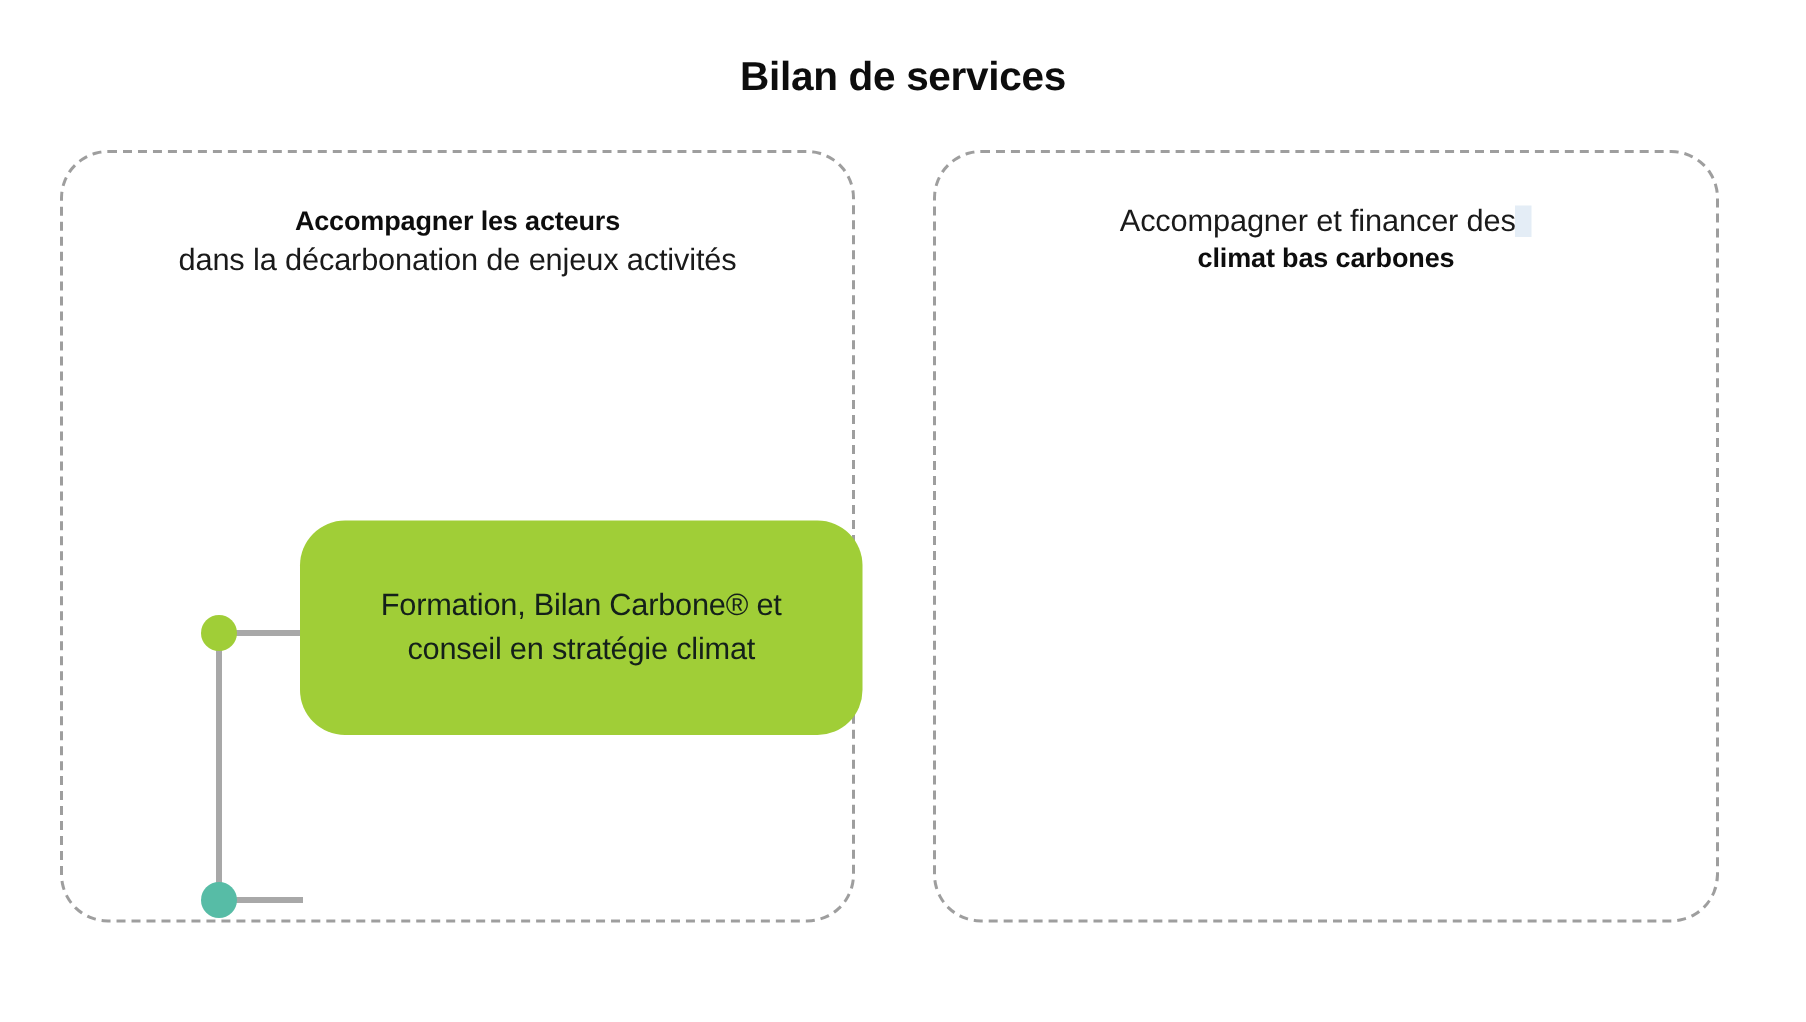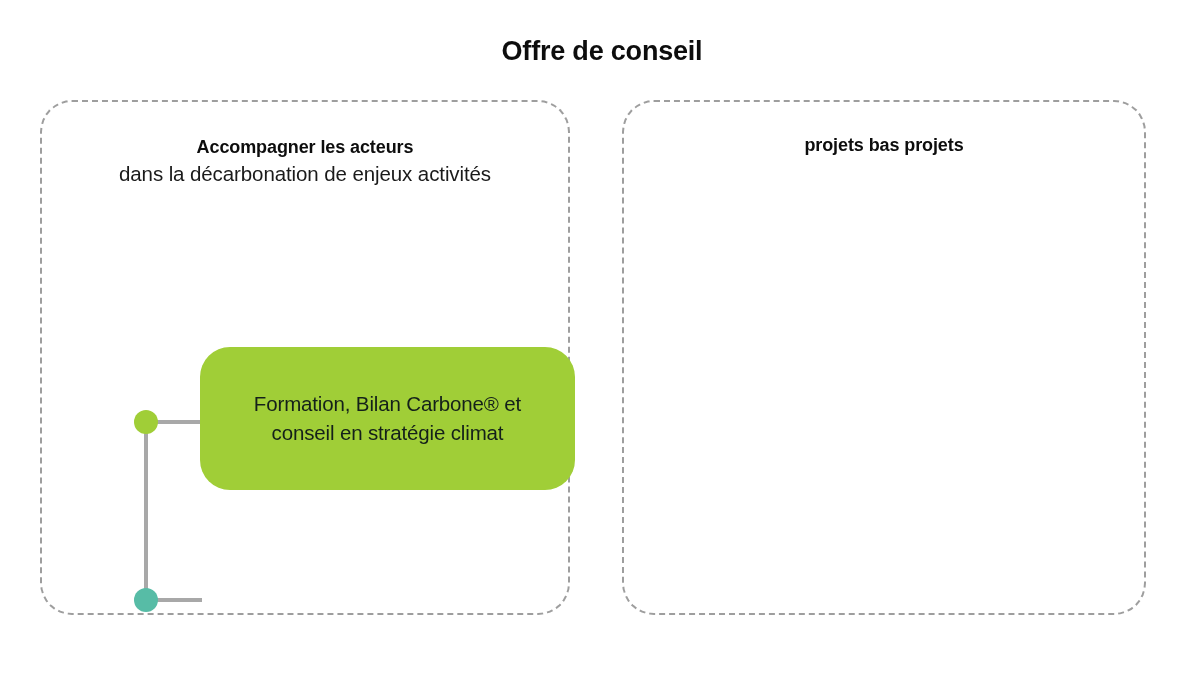--- a/index.html
+++ b/index.html
@@ -117,21 +117,21 @@
   
   #conn-l-vline { left: 102px; top: 320px; height: 180px; }
   #conn-l-h1    { left: 104px; top: 318px; width: 56px; }
   #conn-l-h2    { left: 104px; top: 496px; width: 56px; }
   #conn-l-dot1  { left: 92px;  top: 308px; }
   #conn-l-dot2  { left: 92px;  top: 486px; }
 </style>
 </head>
 <body>
 
-<div id="page-title">Offre de conseil</div>
+<div id="page-title">Bilan de services</div>
 
 <div class="panel" id="panel-left">
 
   <div class="panel-header">
     <span class="hdr-strong">Accompagner les acteurs</span>
     <span class="hdr-regular">dans la décarbonation de enjeux activités</span>
   </div>
 
   <div class="conn-vline" id="conn-l-vline"></div>
   <div class="conn-hline" id="conn-l-h1"></div>
@@ -139,16 +139,17 @@
   <div class="conn-dot dot-green" id="conn-l-dot1"></div>
   <div class="conn-dot dot-teal" id="conn-l-dot2"></div>
 
   <div class="card card-green" id="card-l1">Formation, Bilan Carbone® et conseil en stratégie climat</div>
 
 </div>
 
 <div class="panel" id="panel-right">
 
   <div class="panel-header">
-    <span class="hdr-strong">projets bas projets</span>
+    <span class="hdr-regular"><span>Accompagner et financer des</span><span class="hdr-highlight"></span></span>
+    <span class="hdr-strong">climat bas carbones</span>
   </div>
 
 </div>
 
 </body></html>

